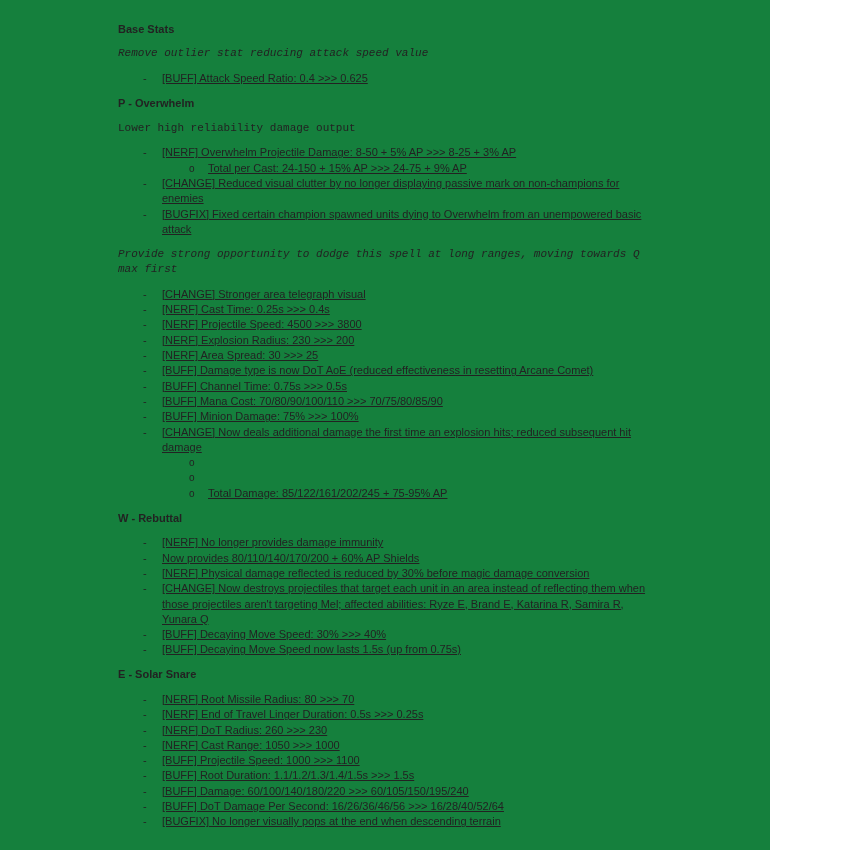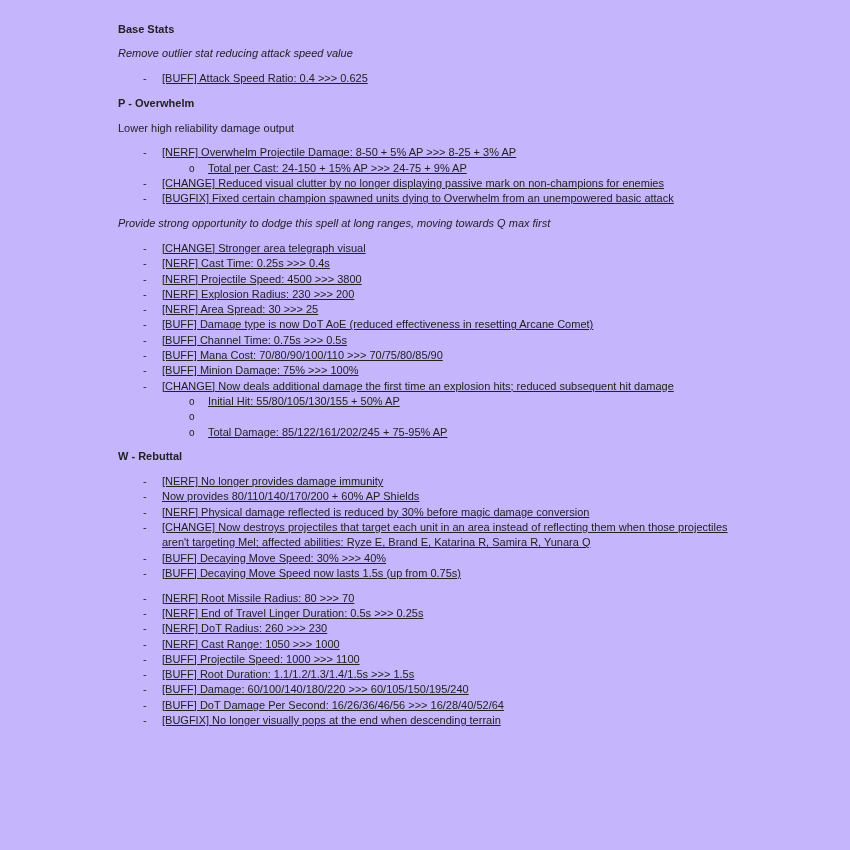--- a/index.html
+++ b/index.html
@@ -5,34 +5,35 @@
   * { margin: 0; padding: 0; box-sizing: border-box; }
   html, body { background: #ffffff; }
   body {
     width: 850px;
     height: 850px;
     overflow: hidden;
     font-family: "Liberation Sans", "DejaVu Sans", sans-serif;
     color: #222222;
   }
   .page {
-    width: 850px;
+    width: 770px;
     height: 850px;
-    background: #c4b5fd;
+    background: #15803d;
     padding: 12px 118px 10px 118px;
     font-size: 11px;
     line-height: 15.3px;
   }
   .section-heading {
     font-weight: bold;
     margin: 9.5px 0;
     white-space: nowrap;
   }
   .section-comment {
     margin: 9.5px 0;
+    font-family: Liberation Mono, monospace;
   }
   .section-comment.italic {
     font-style: italic;
   }
   .bullet-list {
     margin: 9.5px 0;
   }
   .bullet-item {
     display: flex;
     align-items: flex-start;
@@ -139,21 +140,20 @@
     <span class="bullet-text">[BUFF] Minion Damage: 75% &gt;&gt;&gt; 100%</span>
   </div>
 
   <div class="bullet-item level-1">
     <span class="marker">-</span>
     <span class="bullet-text">[CHANGE] Now deals additional damage the first time an explosion hits; reduced subsequent hit damage</span>
   </div>
 
   <div class="bullet-item level-2">
     <span class="marker">o</span>
-    <span class="bullet-text">Initial Hit: 55/80/105/130/155 + 50% AP</span>
   </div>
 
   <div class="bullet-item level-2">
     <span class="marker">o</span>
   </div>
 
   <div class="bullet-item level-2">
     <span class="marker">o</span>
     <span class="bullet-text">Total Damage: 85/122/161/202/245 + 75-95% AP</span>
   </div>
@@ -189,20 +189,21 @@
   </div>
 
   <div class="bullet-item level-1">
     <span class="marker">-</span>
     <span class="bullet-text">[BUFF] Decaying Move Speed now lasts 1.5s (up from 0.75s)</span>
   </div>
 </div>
   </div>
 
   <div class="section">
+    <div class="section-heading">E - Solar Snare</div>
     <div class="bullet-list">
   <div class="bullet-item level-1">
     <span class="marker">-</span>
     <span class="bullet-text">[NERF] Root Missile Radius: 80 &gt;&gt;&gt; 70</span>
   </div>
 
   <div class="bullet-item level-1">
     <span class="marker">-</span>
     <span class="bullet-text">[NERF] End of Travel Linger Duration: 0.5s &gt;&gt;&gt; 0.25s</span>
   </div>

